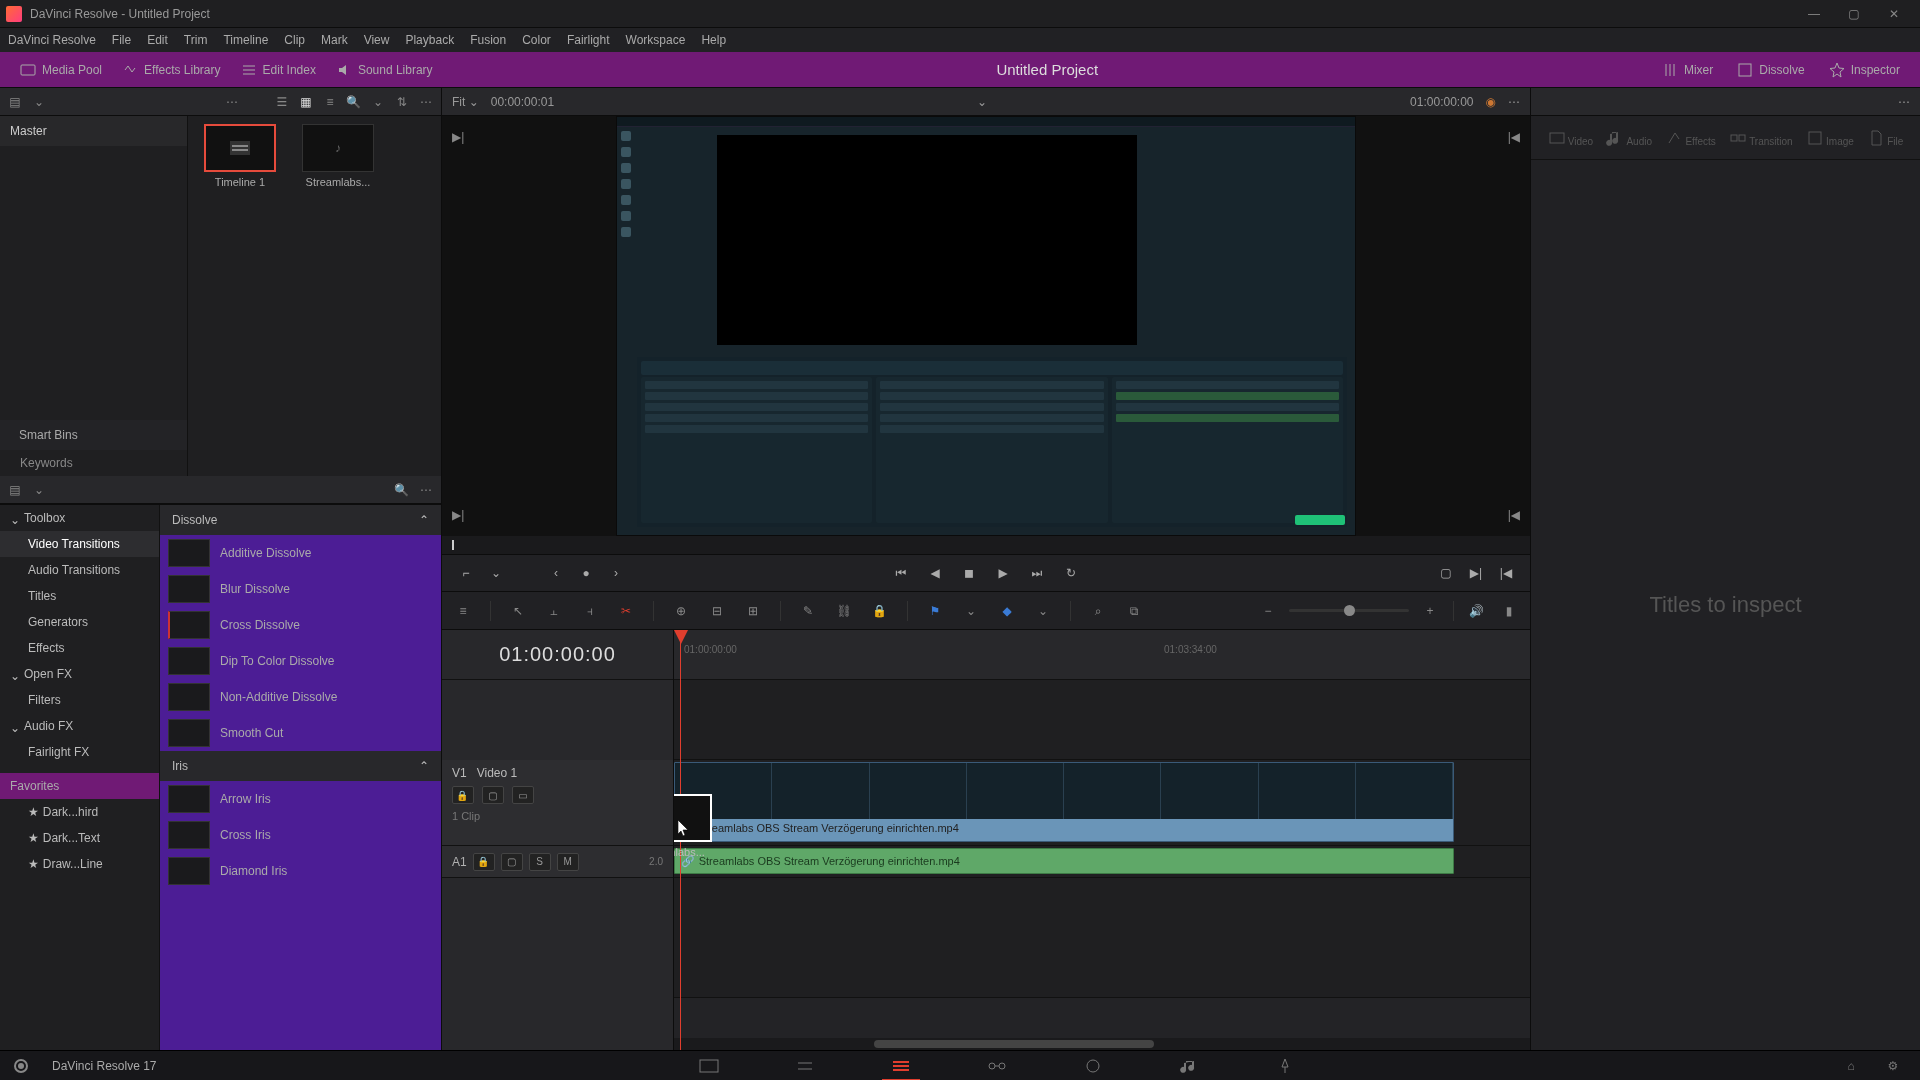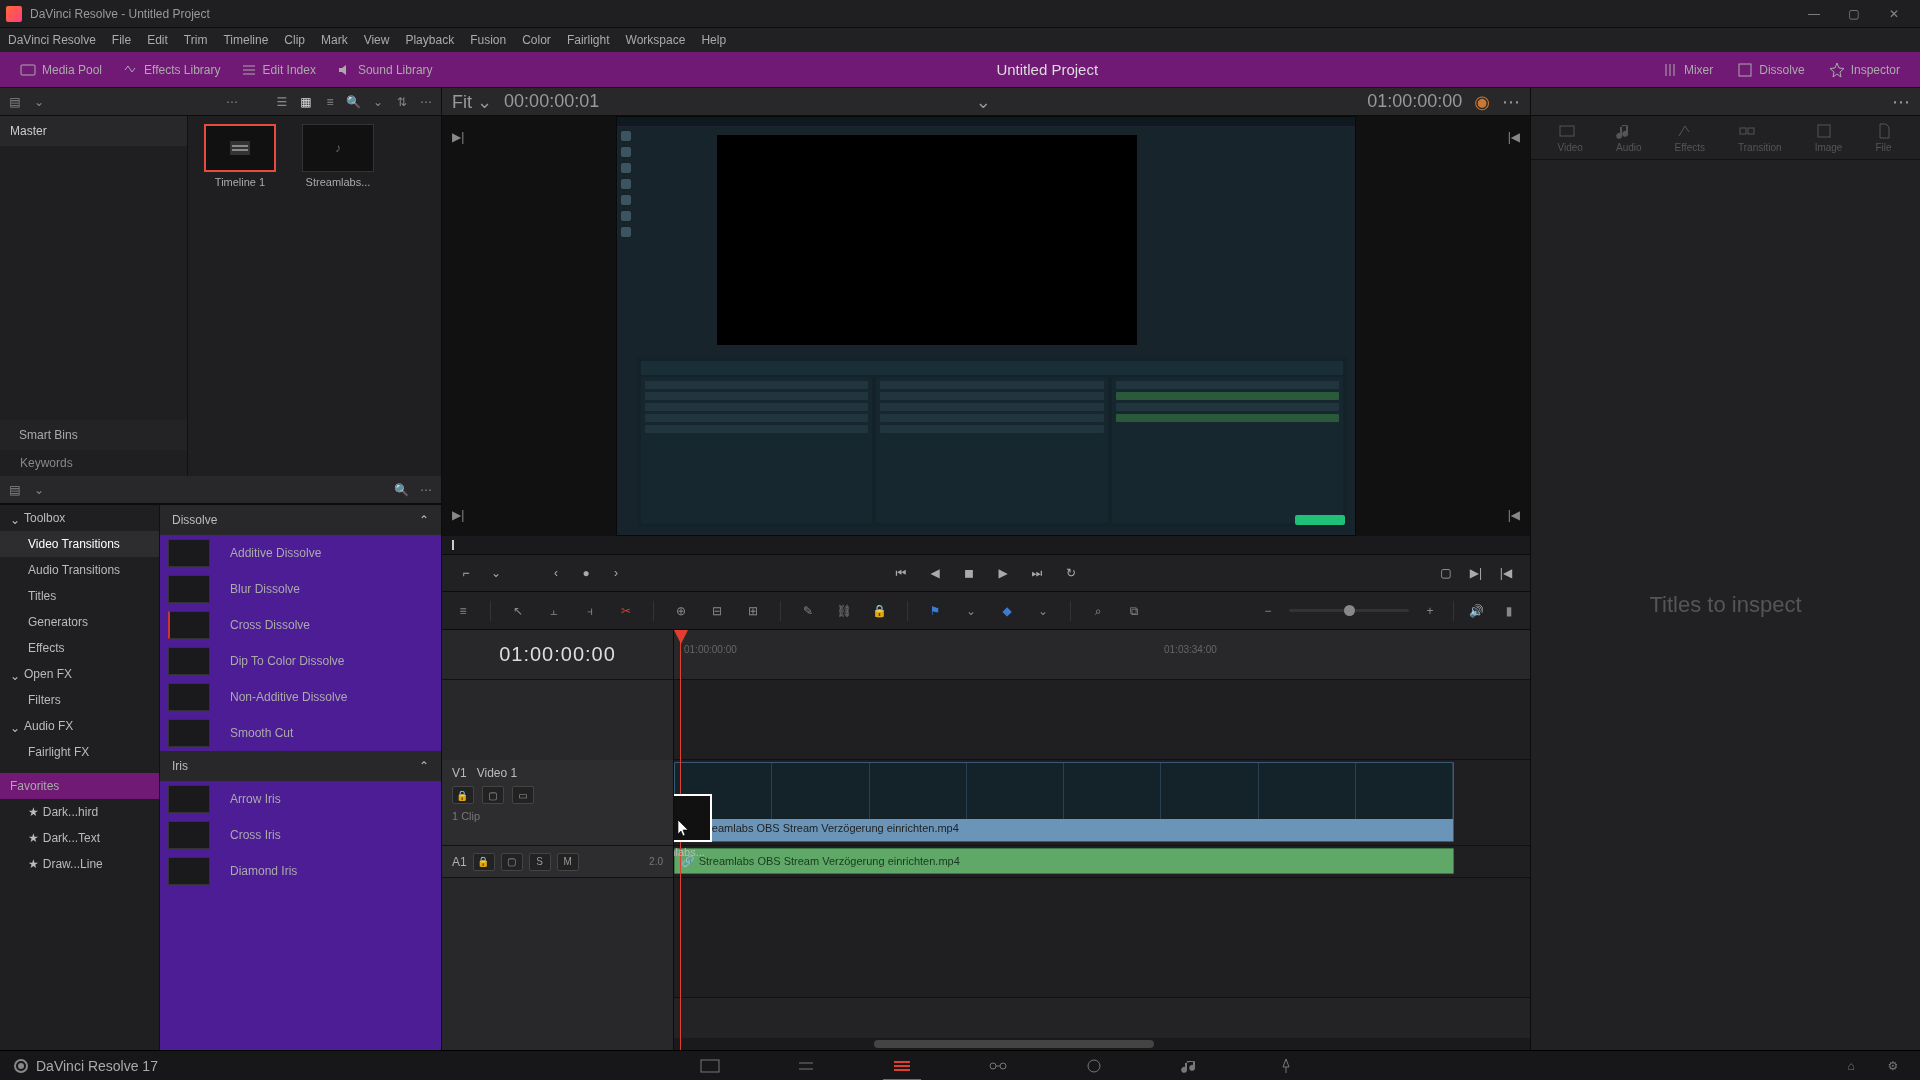--- a/index.html
+++ b/index.html
@@ -30,25 +30,25 @@
 .thumb.sel .tbox{border:2px solid #e64b3c}
 .thumb .lbl{font-size:11px;color:#aaa;white-space:nowrap;overflow:hidden;text-overflow:ellipsis}
 .fx-panel{flex:1;display:flex;border-top:1px solid #0c0c0c;overflow:hidden}
 .fx-tree{width:160px;background:#1f1f21;border-right:1px solid #111;overflow-y:auto}
 .fx-tree .node{padding:6px 10px;color:#bbb;font-size:12px;cursor:pointer;display:flex;align-items:center;gap:4px}
 .fx-tree .node.sub{padding-left:28px}
 .fx-tree .node.sel{background:#2d2d30;color:#fff}
 .fx-tree .fav{padding:6px 10px;background:#701a75;color:#aaa;margin-top:8px}
 .fx-list{flex:1;background:#4c1d95;overflow-y:auto}
 .fx-list .grp{padding:8px 12px;background:#28282b;color:#bbb;font-size:12px;display:flex;justify-content:space-between;align-items:center;cursor:pointer}
-.fx-list .item{display:flex;align-items:center;gap:20px;padding:4px 8px;cursor:grab}
+.fx-list .item{display:flex;align-items:center;gap:10px;padding:4px 8px;cursor:grab}
 .fx-list .item .icn{width:42px;height:28px;background:#1a1a1c;border:1px solid #333;display:flex;align-items:center;justify-content:center}
 .fx-list .item .nm{color:#aaa;font-size:12px}
 .center-col{flex:1;display:flex;flex-direction:column;background:#1a1a1c}
-.viewer-bar{height:28px;background:#28282b;display:flex;align-items:center;padding:0 10px;gap:12px;color:#999;font-size:18px;border-bottom:1px solid #0c0c0c}
+.viewer-bar{height:28px;background:#28282b;display:flex;align-items:center;padding:0 10px;gap:12px;color:#999;font-size:12px;border-bottom:1px solid #0c0c0c}
 .viewer-bar .vspacer{flex:1}
 .viewer-area{flex:1;display:flex;align-items:center;justify-content:center;position:relative;background:#111;min-height:0}
 .viewer-img{width:740px;height:420px;background:#17242b;position:relative;border:1px solid #0a0a0a}
 .viewer-img .topstrip{height:10px;background:#0f1a20;border-bottom:1px solid #223}
 .viewer-img .sidetools{position:absolute;left:4px;top:14px;width:14px;display:flex;flex-direction:column;gap:6px}
 .viewer-img .sidetools div{width:10px;height:10px;background:#3a5560;border-radius:2px}
 .viewer-img .blk{position:absolute;left:100px;top:18px;width:420px;height:210px;background:#000}
 .viewer-img .panels{position:absolute;left:20px;right:8px;bottom:8px;top:240px;background:#14222a;display:flex;flex-direction:column;gap:2px;padding:4px}
 .viewer-img .pstrip{height:14px;background:#1a2e38;border-radius:2px}
 .viewer-img .prow{flex:1;display:flex;gap:4px}
@@ -97,25 +97,25 @@
 .clip-v .cname{height:22px;padding:3px 6px;font-size:11px;color:#222;white-space:nowrap;overflow:hidden}
 .clip-a{position:absolute;left:0;top:2px;height:26px;background:#5fa868;border:1px solid #3d7a45;border-radius:1px;padding:3px 6px;font-size:11px;color:#1a3a1e;display:flex;align-items:center;gap:4px}
 .drag-ghost{position:absolute;left:-34px;top:34px;width:72px;height:48px;background:#111;border:2px solid #fff;z-index:20;display:flex;align-items:flex-end;padding:2px}
 .drag-ghost::after{content:"♪";position:absolute;left:6px;bottom:4px;color:#aaa;font-size:12px}
 .drag-lbl{position:absolute;left:-34px;top:86px;color:#bbb;font-size:11px;z-index:20}
 .cursor-arrow{position:absolute;left:4px;top:60px;z-index:25;width:12px;height:18px}
 .scrollbar-h{position:absolute;bottom:0;left:0;right:0;height:12px;background:#1a1a1c}
 .scrollbar-h .thumb{position:absolute;left:200px;width:280px;top:2px;height:8px;background:#444;border-radius:4px}
 .right-col{width:390px;background:#212124;border-left:1px solid #0c0c0c;display:flex;flex-direction:column}
 .insp-tabs{height:44px;display:flex;align-items:center;justify-content:space-around;padding:4px 10px;border-bottom:1px solid #111}
-.insp-tabs .it{display:flex;flex-direction:column;align-items:flex-start;gap:2px;color:#555;font-size:10px;cursor:pointer}
+.insp-tabs .it{display:flex;flex-direction:row;align-items:flex-end;gap:2px;color:#555;font-size:10px;cursor:pointer}
 .insp-tabs .it svg{width:18px;height:18px}
 .insp-body{flex:1;display:flex;align-items:center;justify-content:center;color:#555;font-size:22px}
 .pagebar{position:absolute;bottom:0;left:0;right:0;height:30px;background:#17171a;display:flex;align-items:center;border-top:1px solid #000}
-.pagebar .app{display:flex;align-items:center;gap:8px;padding:0 14px;color:#aaa;font-size:14px}
+.pagebar .app{display:flex;align-items:center;gap:24px;padding:0 14px;color:#aaa;font-size:12px}
 .pagebar .app .dot{width:14px;height:14px;border:2px solid #888;border-radius:50%;position:relative}
 .pagebar .app .dot::after{content:"";position:absolute;inset:2px;border-radius:50%;background:#888}
 .pagebar .pages{flex:1;display:flex;justify-content:center;gap:70px}
 .pagebar .pg{width:26px;height:22px;display:flex;align-items:center;justify-content:center;color:#777;cursor:pointer;position:relative}
 .pagebar .pg.active{color:#e03e2e}
 .pagebar .pg.active::after{content:"";position:absolute;bottom:-4px;left:-6px;right:-6px;height:2px;background:#e03e2e}
 .pagebar .rbtns{display:flex;gap:16px;padding:0 14px}
 svg{fill:currentColor}
 .chev{width:10px;height:10px;display:inline-block}
 </style>

